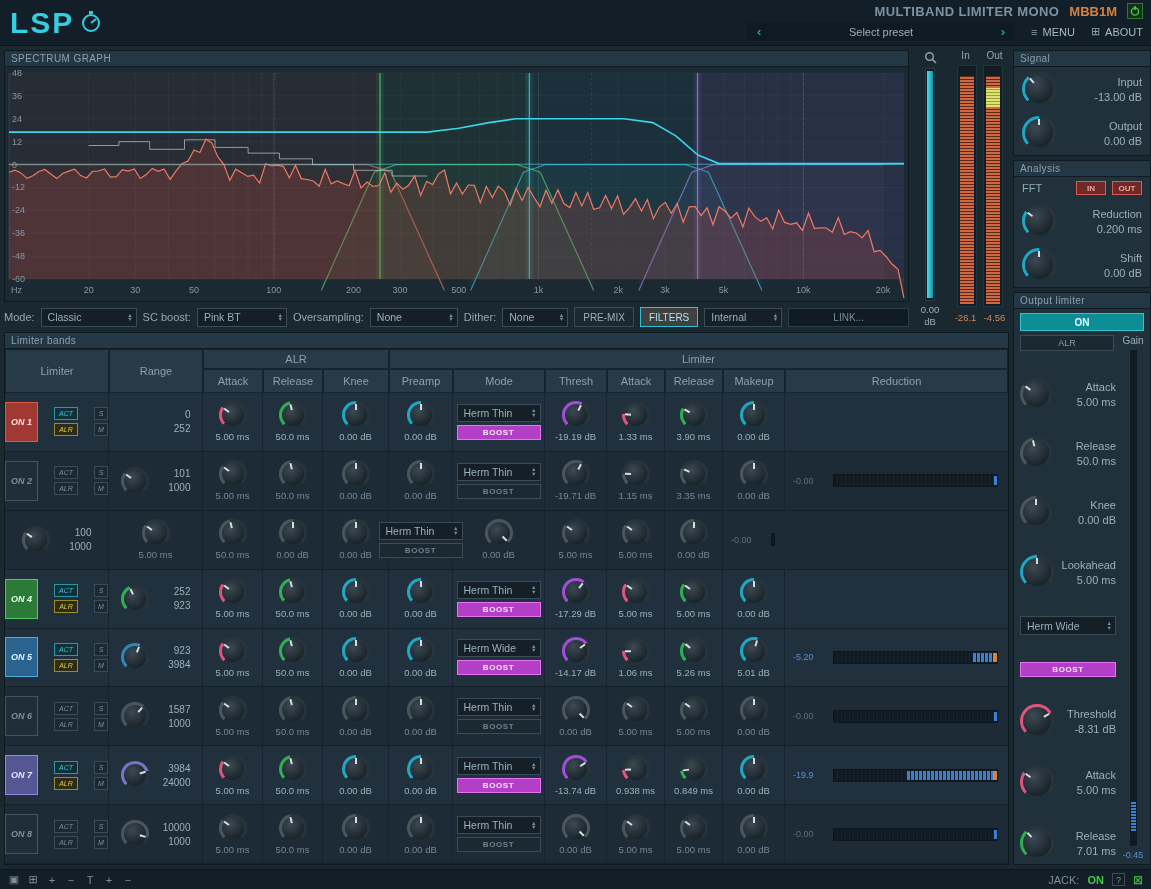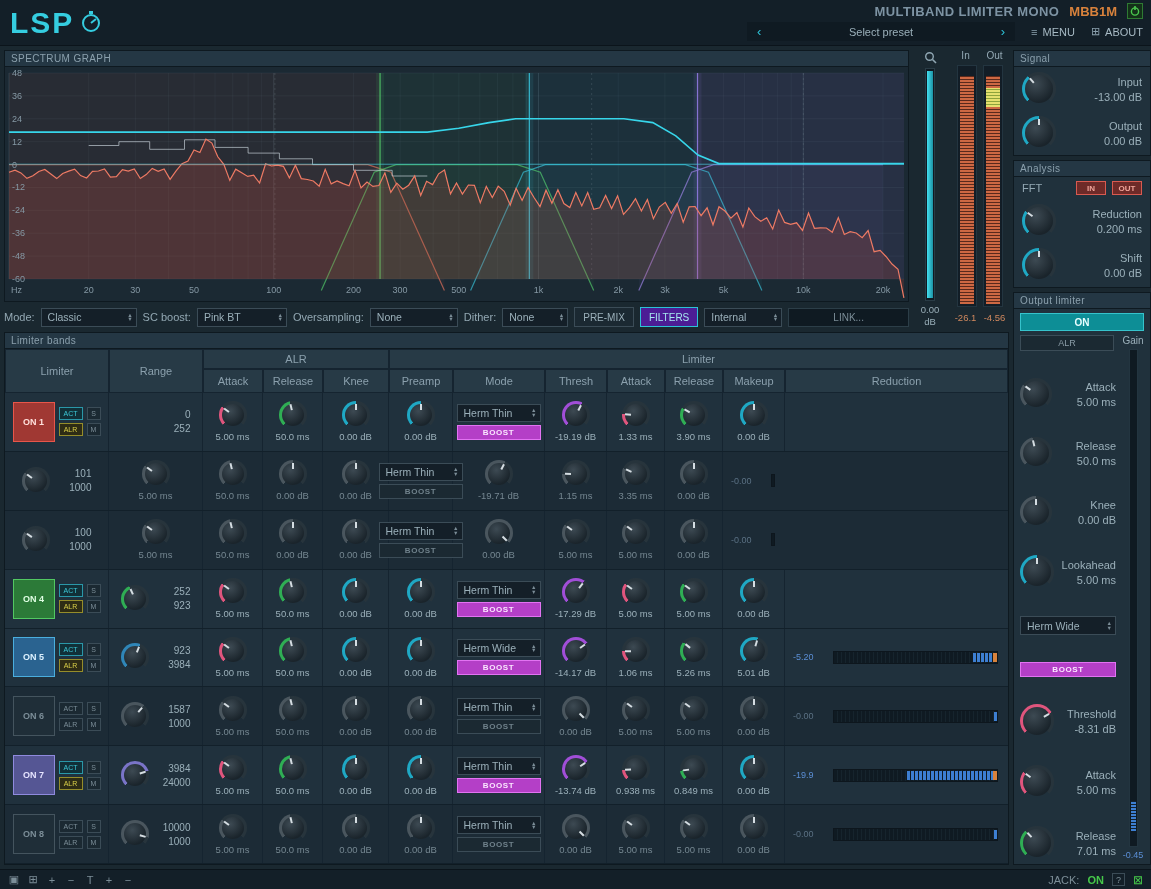--- a/index.html
+++ b/index.html
@@ -28,21 +28,21 @@
   .graph-col { flex:1; display:flex; flex-direction:column; }
   .graph-panel { background:#20313c; border:1px solid #0e1920; flex:1; display:flex; flex-direction:column; }
   .panel-head { height:16px; display:flex; align-items:center; padding:0 6px; color:#8ba0ad; font-size:10px; letter-spacing:.4px; background:#243744; border-bottom:1px solid #0e1920; }
   svg#spectrum { display:block; }
 
   .controls-row { height:24px; margin-top:4px; display:flex; align-items:center; gap:6px; }
   .ctl-label { color:#93a8b3; white-space:nowrap; }
   .select { height:19px; background:#141f28; border:1px solid #3b4c57; display:flex; align-items:center; justify-content:space-between; padding:0 3px 0 6px; color:#9bb0ba; gap:4px; font-size:10.5px; }
   .spin { display:flex; flex-direction:column; line-height:4.5px; font-size:5.5px; color:#7c8e98; }
   .btn { height:20px; border:1px solid #3b4c57; background:#1b2932; color:#9bb0ba; display:flex; align-items:center; justify-content:center; padding:0 8px; font-size:10px; }
-  .btn.filters { background:#4c1d95; border-color:#2cc1d6; color:#a5e8ef; }
+  .btn.filters { background:#404040; border-color:#2cc1d6; color:#a5e8ef; }
   .link-field { flex:1; height:19px; background:#0f1a22; border:1px solid #2c3e48; color:#7c8e98; display:flex; align-items:center; justify-content:center; font-size:10px; }
 
   .zoom-col { width:30px; display:flex; flex-direction:column; align-items:center; gap:3px; }
   .mag-btn { width:16px; height:15px; display:flex; align-items:center; justify-content:center; }
   .zoom-fader { width:10px; flex:1; background:#0f1a22; border:1px solid #2a3c46; position:relative; }
   .zf-fill { position:absolute; left:1px; right:1px; top:2px; bottom:2px; background:linear-gradient(to right,#43dff0,#1d93a5); }
   .zoom-val { color:#9bb0ba; font-size:9.5px; text-align:center; line-height:1.25; }
 
   .meters-col { width:62px; display:flex; flex-direction:column; }
   .meter-labels { display:flex; height:14px; color:#93a8b3; font-size:10px; }
@@ -61,21 +61,21 @@
     --cols:104px 94px 60px 60px 66px 64px 92px 62px 58px 58px 62px 1fr; }
   .bands-head { display:grid; grid-template-columns:var(--cols); grid-template-rows:20px 24px; background:#273a46; }
   .hc { border:1px solid #152430; display:flex; align-items:center; justify-content:center; color:#8ba0ad; font-size:11px; }
   #band-rows { flex:1; display:flex; flex-direction:column; }
   .band-row { display:grid; grid-template-columns:var(--cols); flex:1; background:#20313d; border-bottom:1px solid #12202a; align-items:stretch; }
   .band-row.off { background:#1c2b36; }
   .band-row .cell { border-right:1px solid #152430; display:flex; align-items:center; justify-content:center; }
   .kcell { flex-direction:column; gap:2px; }
   .kval { font-size:9.5px; color:#9bb0ba; }
   .off .kval { color:#758791; }
-  .controls-cell { gap:4px; }
+  .controls-cell { gap:16px;font-style:italic; }
   .on-btn { width:42px; height:40px; display:flex; align-items:center; justify-content:center; font-size:9px; font-weight:bold; border:1px solid; text-align:center; }
   .b-off    { background:#1f2e38; border-color:#44545e; color:#7c8e98; }
   .b-red    { background:#a03833; border-color:#e8564a; color:#ffe0dc; }
   .b-green  { background:#2c7a38; border-color:#52c862; color:#e0ffe4; }
   .b-blue   { background:#2a6390; border-color:#4aaede; color:#ddf2ff; }
   .b-purple { background:#555694; border-color:#8f8ade; color:#e6e4ff; }
   .mini-col { display:flex; flex-direction:column; gap:3px; }
   .mini-btn { height:13px; border:1px solid #3b4c57; background:#1b2932; color:#7c8e98; font-size:7px; display:flex; align-items:center; justify-content:center; }
   .w24 { width:24px; } .w14 { width:14px; }
   .lit-act { color:#3cc8d8; border-color:#2a97a8; background:#113038; }
@@ -457,20 +457,31 @@
             </div>
     <div class="cell kcell">
               <div class="knob k28" style="background: conic-gradient(from 225deg, rgb(31, 168, 196) 0deg, rgb(31, 168, 196) 135deg, rgb(39, 52, 60) 135deg, rgb(39, 52, 60) 270deg, rgba(0, 0, 0, 0) 270deg);">
                 <div class="knob-cap"></div>
                 <div class="knob-ptr" style="transform: rotate(360deg);"></div>
               </div>
               <span class="kval v-makeup">0.00 dB</span>
             </div>
   </div>
           <div class="band-row off">
+    <div class="cell controls-cell">
+      <div class="on-btn b-off">ON 2</div>
+      <div class="mini-col">
+        <div class="mini-btn w24">ACT</div>
+        <div class="mini-btn w24">ALR</div>
+      </div>
+      <div class="mini-col">
+        <div class="mini-btn w14">S</div>
+        <div class="mini-btn w14">M</div>
+      </div>
+    </div>
     <div class="cell range-cell">
       <div class="knob k28" style="background: conic-gradient(from 225deg, rgb(74, 86, 94) 0deg, rgb(74, 86, 94) 81deg, rgb(39, 52, 60) 81deg, rgb(39, 52, 60) 270deg, rgba(0, 0, 0, 0) 270deg);">
                 <div class="knob-cap"></div>
                 <div class="knob-ptr" style="transform: rotate(306deg);"></div>
               </div>
       <div class="range-vals">
         <span class="rv-lo">101</span>
         <span class="rv-hi">1000</span>
       </div>
     </div>

